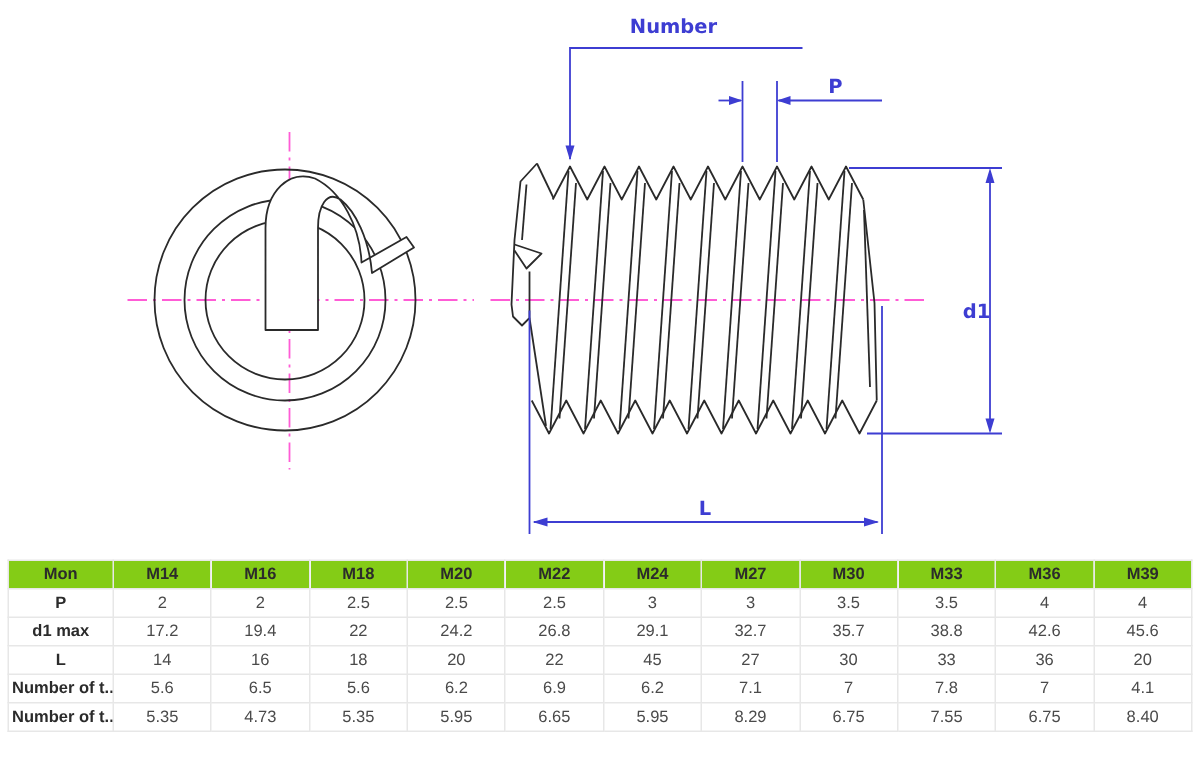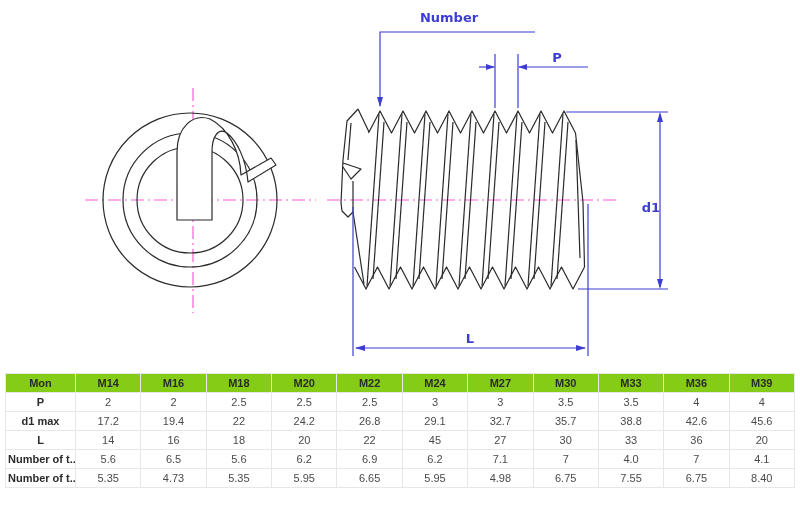--- a/index.html
+++ b/index.html
@@ -202,33 +202,33 @@
           <tr>
             <td class="row-label">Number of t...</td>
             <td class="val">5.6</td>
             <td class="val">6.5</td>
             <td class="val">5.6</td>
             <td class="val">6.2</td>
             <td class="val">6.9</td>
             <td class="val">6.2</td>
             <td class="val">7.1</td>
             <td class="val">7</td>
-            <td class="val">4.0</td>
+            <td class="val">7.8</td>
             <td class="val">7</td>
             <td class="val">4.1</td>
           </tr>
           <tr>
             <td class="row-label">Number of t...</td>
             <td class="val">5.35</td>
             <td class="val">4.73</td>
             <td class="val">5.35</td>
             <td class="val">5.95</td>
             <td class="val">6.65</td>
             <td class="val">5.95</td>
-            <td class="val">4.98</td>
+            <td class="val">8.29</td>
             <td class="val">6.75</td>
             <td class="val">7.55</td>
             <td class="val">6.75</td>
             <td class="val">8.40</td>
           </tr>
         </tbody>
     </table>
   </div>
 
 </div>

